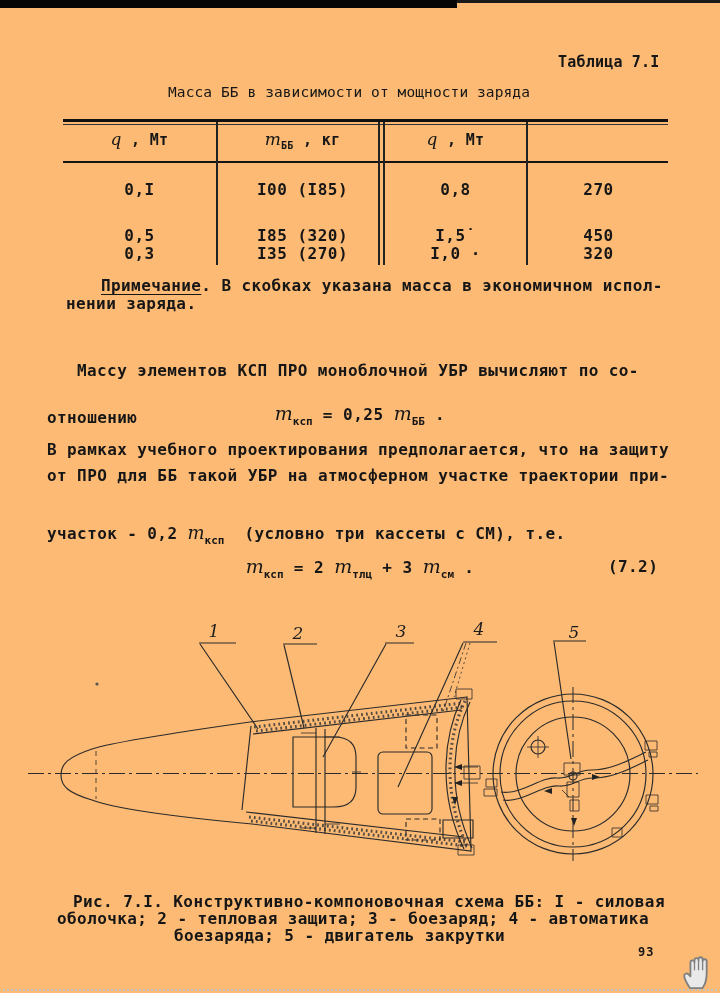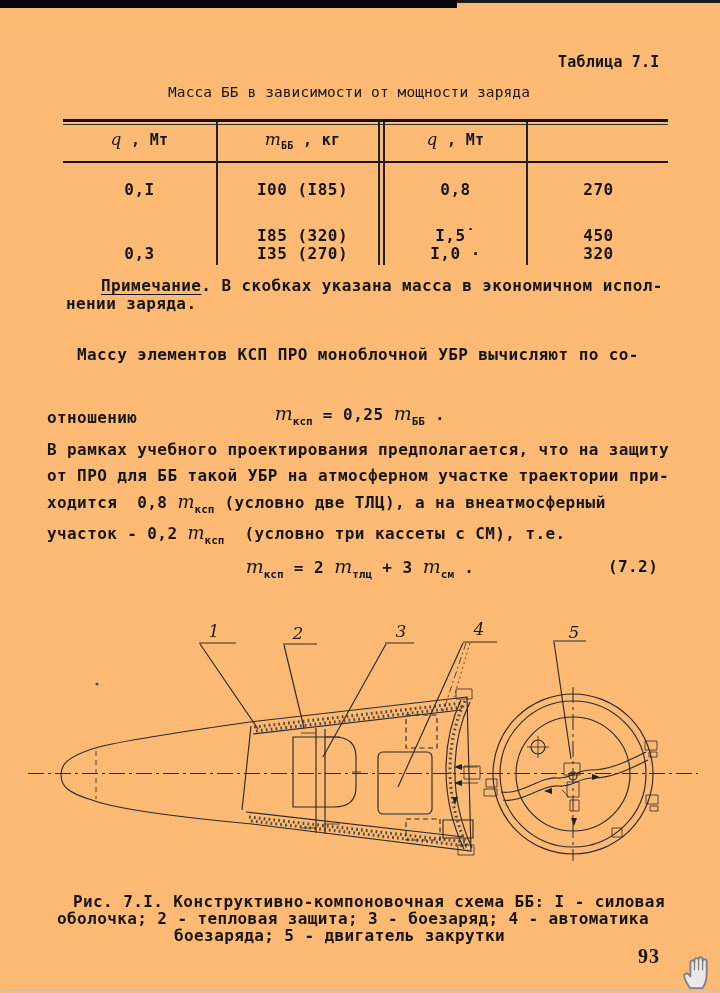--- a/index.html
+++ b/index.html
@@ -39,21 +39,21 @@
   #fig{position:absolute;left:0;top:600px;}
   #fig path,#fig line,#fig rect,#fig circle{vector-effect:non-scaling-stroke;}
   .st{stroke:#2b2b2b;stroke-width:1.15;fill:none;}
   .stt{stroke:#2b2b2b;stroke-width:0.8;fill:none;}
   .dots{stroke:#3a3a3a;stroke-width:3.1;stroke-dasharray:1.8 3.1;fill:none;opacity:0.85;}
   .dashr{stroke:#2b2b2b;stroke-width:1.1;fill:none;stroke-dasharray:5 3.5;}
   .cl{stroke:#2b2b2b;stroke-width:1;fill:none;stroke-dasharray:16 4 3 4;}
   .fill{fill:#222;stroke:none;}
   .callout-num{font-family:"DejaVu Serif","Liberation Serif",serif;font-style:italic;
                font-size:17px;fill:#1d1d1d;text-anchor:middle;}
-  .pagenum{font-size:20px;font-weight:bold;letter-spacing:1px;font-family:Liberation Serif, serif;}
+  .pagenum{font-size:12px;font-weight:bold;letter-spacing:1px;}
   .botline{position:absolute;left:3px;right:3px;top:989px;border-top:2px dotted #c2c2c2;}
 </style>
 </head>
 <body>
 
 <div id="page">
 
   <div class="bar-thick"></div>
   <div class="bar-thin"></div>
 
@@ -74,36 +74,36 @@
     <div class="hcell c2"><span class="hvar">q</span><span class="hsub"></span><span> , Мт</span></div>
 
     <div class="dcell c0 r0">0,I</div>
     <div class="dcell c1 r0">I00 (I85)</div>
     <div class="dcell c2 r0">0,8</div>
     <div class="dcell c3 r0">270</div>
     <div class="dcell c0 r1">0,3</div>
     <div class="dcell c1 r1">I35 (270)</div>
     <div class="dcell c2 r1">I,0 ·</div>
     <div class="dcell c3 r1">320</div>
+    <div class="dcell c0 r2">0,5</div>
     <div class="dcell c1 r2">I85 (320)</div>
     <div class="dcell c2 r2">I,5˙</div>
     <div class="dcell c3 r2">450</div>
   </div>
 
   <div class="abs txt" style="left:101px;top:276px;"><span class="u">Примечание</span><span>. В скобках указана масса в экономичном испол-</span></div>
   <div class="abs txt" style="left:66px;top:294px;">нении заряда.</div>
 
-  <div class="abs txt" style="left:77px;top:345px;">Массу элементов КСП ПРО моноблочной УБР вычисляют по со-</div>
+  <div class="abs txt" style="left:77px;top:361px;">Массу элементов КСП ПРО моноблочной УБР вычисляют по со-</div>
   <div class="abs txt" style="left:47px;top:364px;margin-top:44px;">отношению</div>
 
   <div class="formula" style="top:402px;"><span class="fvar">m</span><span class="fsub">ксп</span><span> = 0,25 </span><span class="fvar">m</span><span class="fsub">ББ</span><span> .</span></div>
 
   <div class="abs txt" style="left:47px;top:440px;text-align:center;">В рамках учебного проектирования предполагается, что на защиту</div>
   <div class="abs txt" style="left:47px;top:466px;">от ПРО для ББ такой УБР на атмосферном участке траектории при-</div>
-  <div class="abs txt" style="left:47px;top:492px;"><span>ходится  0,8 </span><span class="fvar-sm">m</span><span class="fsub">ксп</span><span> (условно две ТЛЦ), а на внеатмосферный</span></div>
   <div class="abs txt" style="left:47px;top:523px;"><span>участок - 0,2 </span><span class="fvar-sm">m</span><span class="fsub">ксп</span><span>  (условно три кассеты с СМ), т.е.</span></div>
 
   <div class="formula" style="top:555px;"><span class="fvar">m</span><span class="fsub">ксп</span><span> = 2 </span><span class="fvar">m</span><span class="fsub">тлц</span><span> + 3 </span><span class="fvar">m</span><span class="fsub">см</span><span> .</span></div>
   <div class="abs txt" style="left:608px;top:557px;text-align:right;">(7.2)</div>
 
   <svg id="fig" width="720" height="292" viewBox="0 600 720 292">
 
     <path class="cl" d="M28,773.5 H698"></path>
 
     <g>

